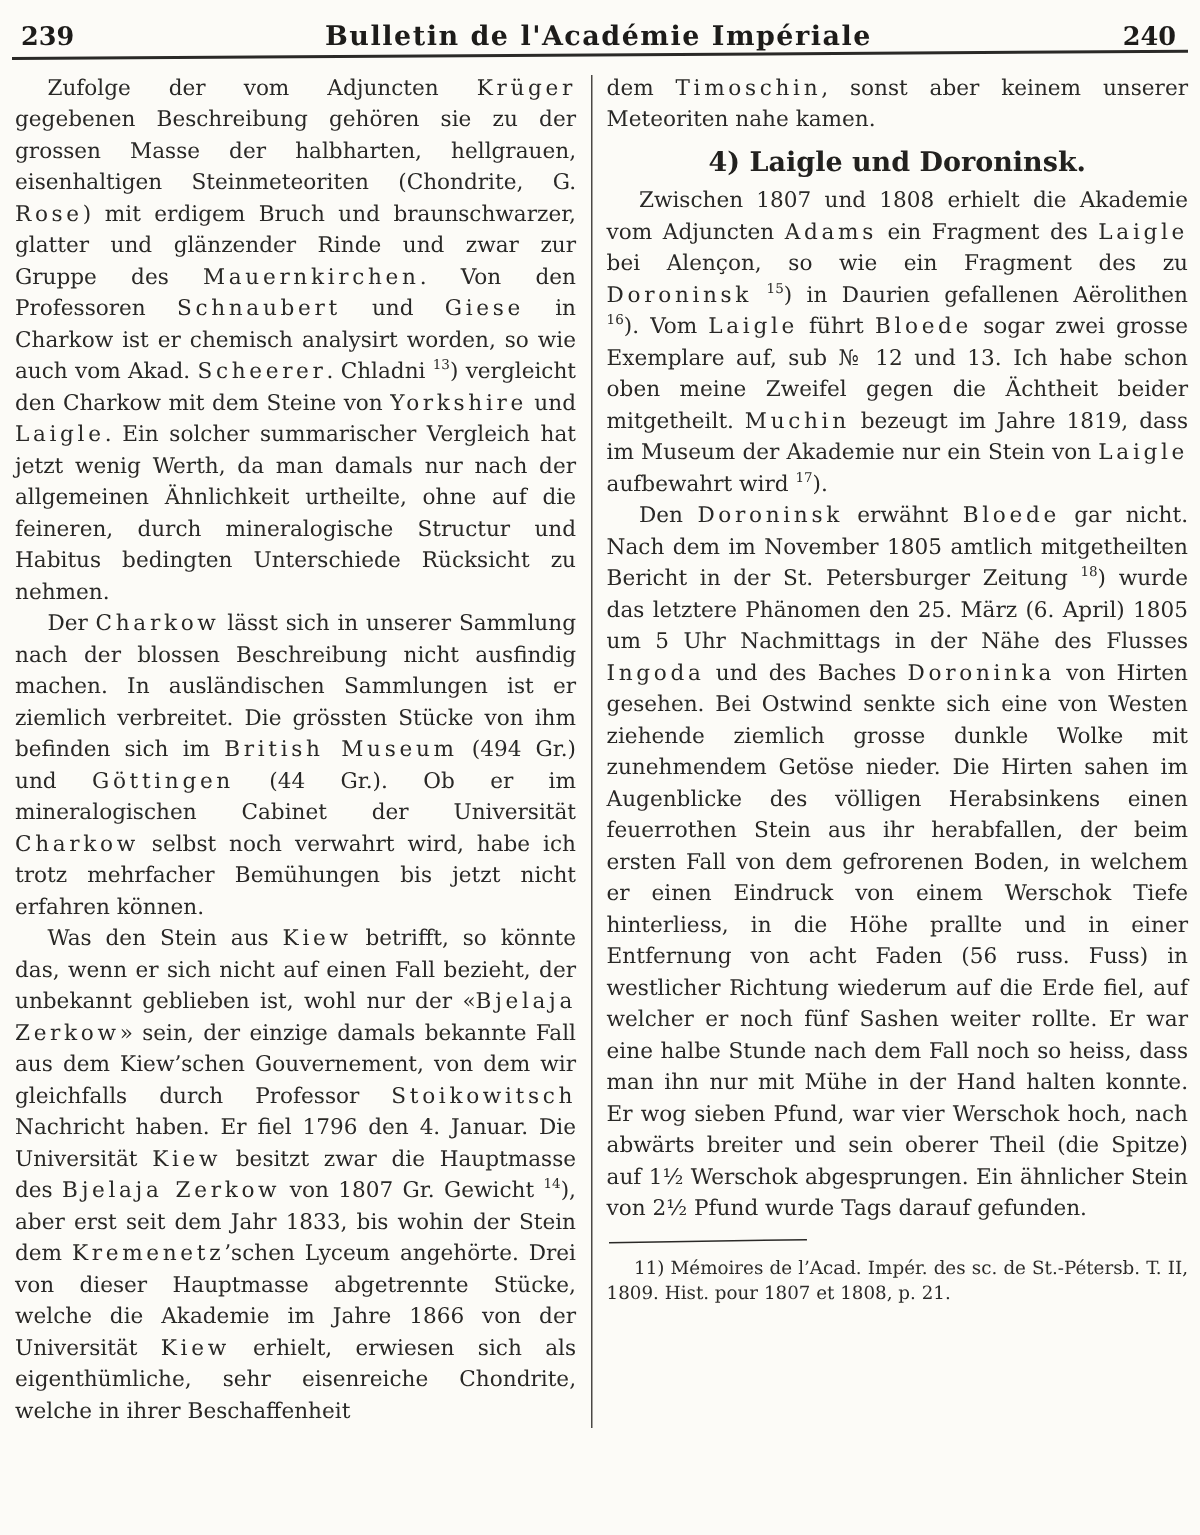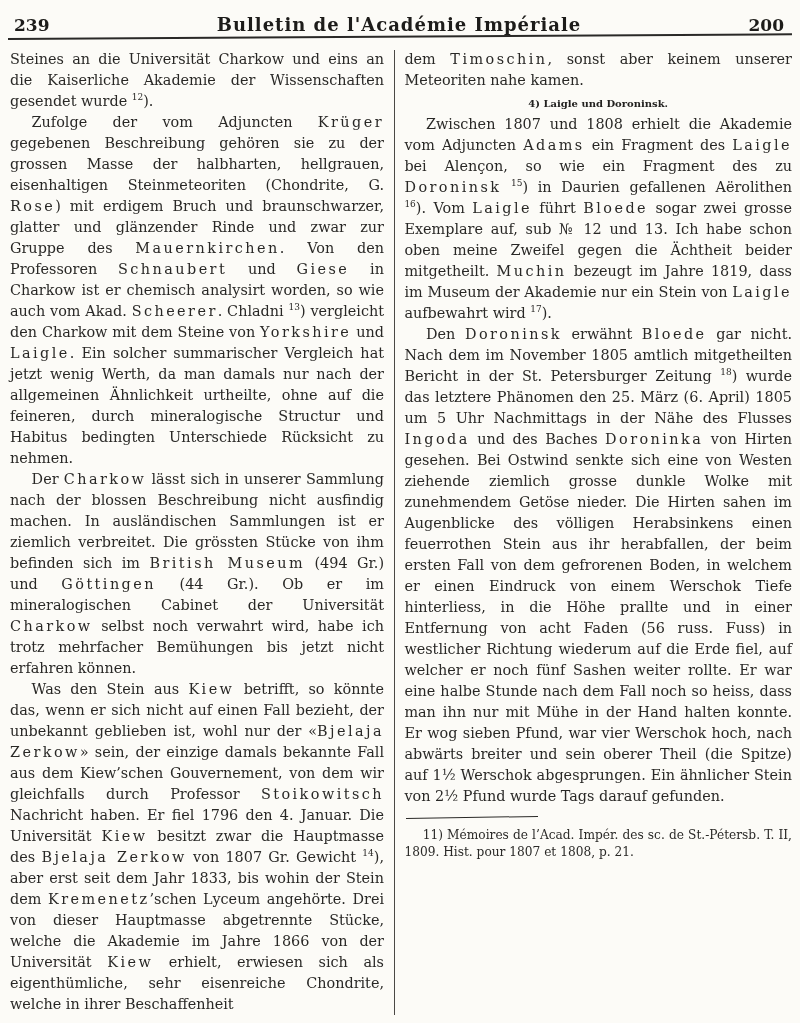--- a/index.html
+++ b/index.html
@@ -59,21 +59,21 @@
     font-size: 14.4px;
     line-height: 21px;
     text-indent: 1.5em;
     color: #292826;
   }
   .para.no-indent { text-indent: 0; }
   .sec-heading {
     margin: 7px 0 5px 0;
     text-align: center;
     font-weight: bold;
-    font-size: 10px;
+    font-size: 18px;
     text-indent: 0;
     color: #22211f;
   }
   .sperr { letter-spacing: 0.17em; }
   sup {
     font-size: 9px;
     line-height: 0;
     vertical-align: super;
   }
   .fn-rule {
@@ -92,28 +92,27 @@
     color: #2b2a28;
   }
 </style>
 </head>
 <body>
 
 <div class="page">
   <div class="header">
     <span class="pagenum">239</span>
     <span class="journal-title">Bulletin de l'Académie Impériale</span>
-    <span class="pagenum">200</span>
+    <span class="pagenum">240</span>
   </div>
   <div class="header-rule"></div>
 
   <div class="columns">
     <div class="col col-left">
       <div>
-          <p class="para no-indent"><span>Steines an die Universität Charkow und eins an die Kaiserliche Akademie der Wissenschaften gesendet wurde </span><sup>12</sup><span>).</span></p>
           <p class="para"><span>Zufolge der vom Adjuncten </span><span class="sperr">Krüger</span><span> gegebenen Beschreibung gehören sie zu der grossen Masse der halbharten, hellgrauen, eisenhaltigen Steinmeteoriten (Chondrite, G. </span><span class="sperr">Rose</span><span>) mit erdigem Bruch und braunschwarzer, glatter und glänzender Rinde und zwar zur Gruppe des </span><span class="sperr">Mauernkirchen</span><span>. Von den Professoren </span><span class="sperr">Schnaubert</span><span> und </span><span class="sperr">Giese</span><span> in Charkow ist er chemisch analysirt worden, so wie auch vom Akad. </span><span class="sperr">Scheerer</span><span>. Chladni </span><sup>13</sup><span>) vergleicht den Charkow mit dem Steine von </span><span class="sperr">Yorkshire</span><span> und </span><span class="sperr">Laigle</span><span>. Ein solcher summarischer Vergleich hat jetzt wenig Werth, da man damals nur nach der allgemeinen Ähnlichkeit urtheilte, ohne auf die feineren, durch mineralogische Structur und Habitus bedingten Unterschiede Rücksicht zu nehmen.</span></p>
           <p class="para"><span>Der </span><span class="sperr">Charkow</span><span> lässt sich in unserer Sammlung nach der blossen Beschreibung nicht ausfindig machen. In ausländischen Sammlungen ist er ziemlich verbreitet. Die grössten Stücke von ihm befinden sich im </span><span class="sperr">British Museum</span><span> (494 Gr.) und </span><span class="sperr">Göttingen</span><span> (44 Gr.). Ob er im mineralogischen Cabinet der Universität </span><span class="sperr">Charkow</span><span> selbst noch verwahrt wird, habe ich trotz mehrfacher Bemühungen bis jetzt nicht erfahren können.</span></p>
           <p class="para"><span>Was den Stein aus </span><span class="sperr">Kiew</span><span> betrifft, so könnte das, wenn er sich nicht auf einen Fall bezieht, der unbekannt geblieben ist, wohl nur der «</span><span class="sperr">Bjelaja Zerkow</span><span>» sein, der einzige damals bekannte Fall aus dem Kiew’schen Gouvernement, von dem wir gleichfalls durch Professor </span><span class="sperr">Stoikowitsch</span><span> Nachricht haben. Er fiel 1796 den 4. Januar. Die Universität </span><span class="sperr">Kiew</span><span> besitzt zwar die Hauptmasse des </span><span class="sperr">Bjelaja Zerkow</span><span> von 1807 Gr. Gewicht </span><sup>14</sup><span>), aber erst seit dem Jahr 1833, bis wohin der Stein dem </span><span class="sperr">Kremenetz</span><span>’schen Lyceum angehörte. Drei von dieser Hauptmasse abgetrennte Stücke, welche die Akademie im Jahre 1866 von der Universität </span><span class="sperr">Kiew</span><span> erhielt, erwiesen sich als eigenthümliche, sehr eisenreiche Chondrite, welche in ihrer Beschaffenheit</span></p>
         </div>
 
     </div>
 
     <div class="col-divider"></div>
 
     <div class="col col-right">

